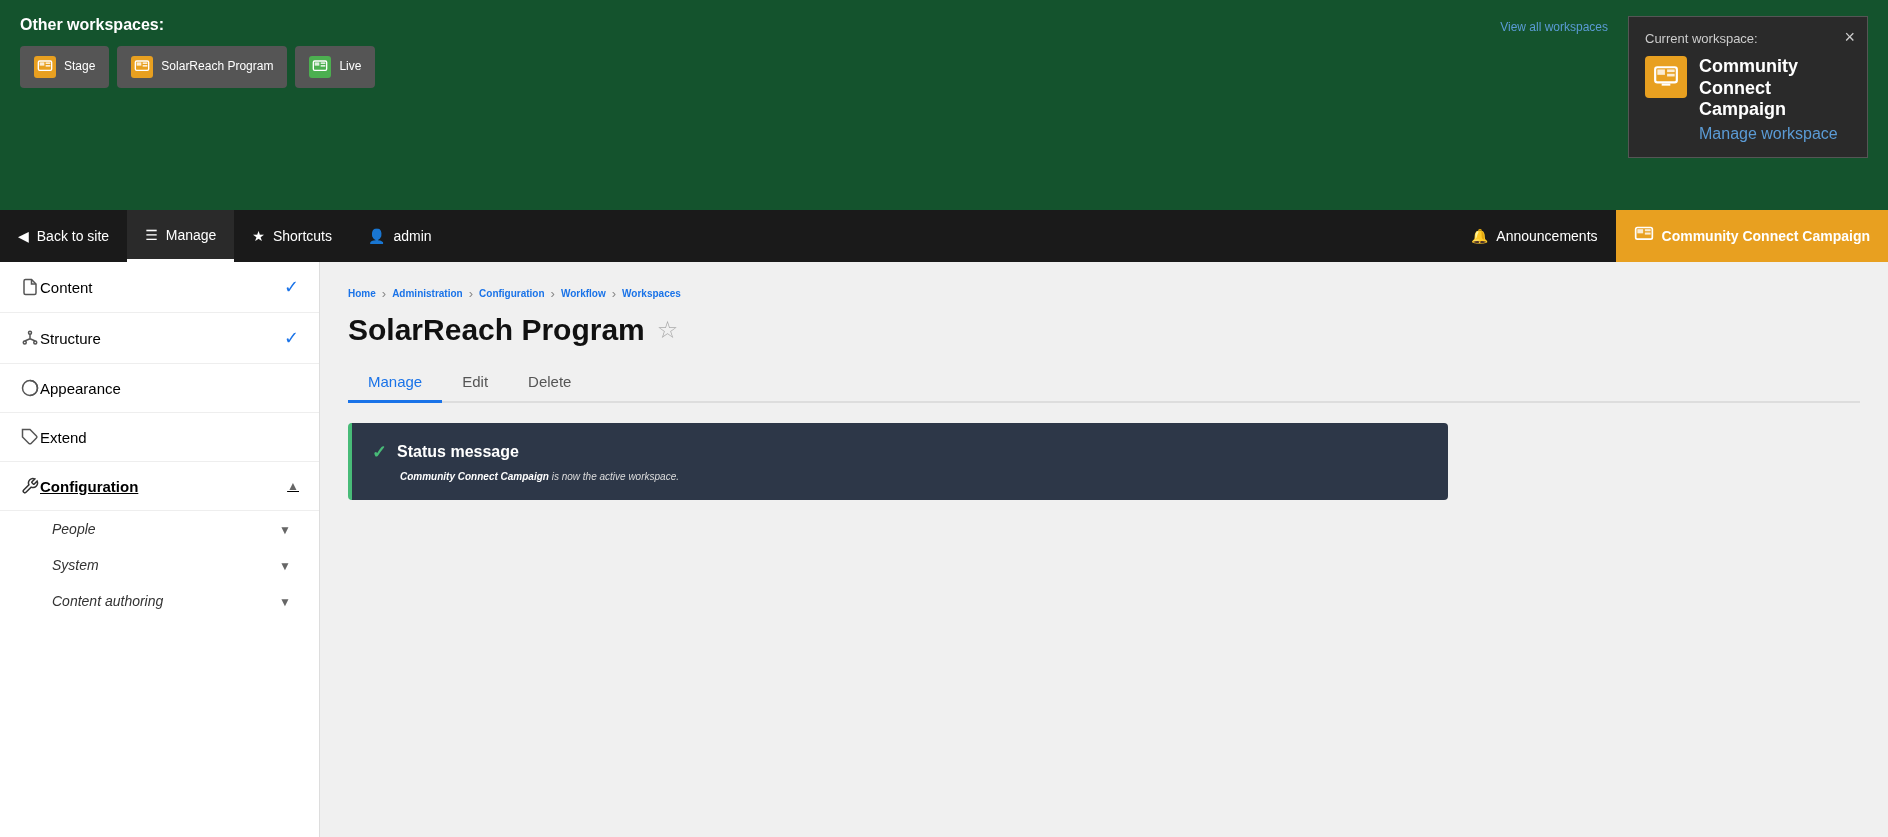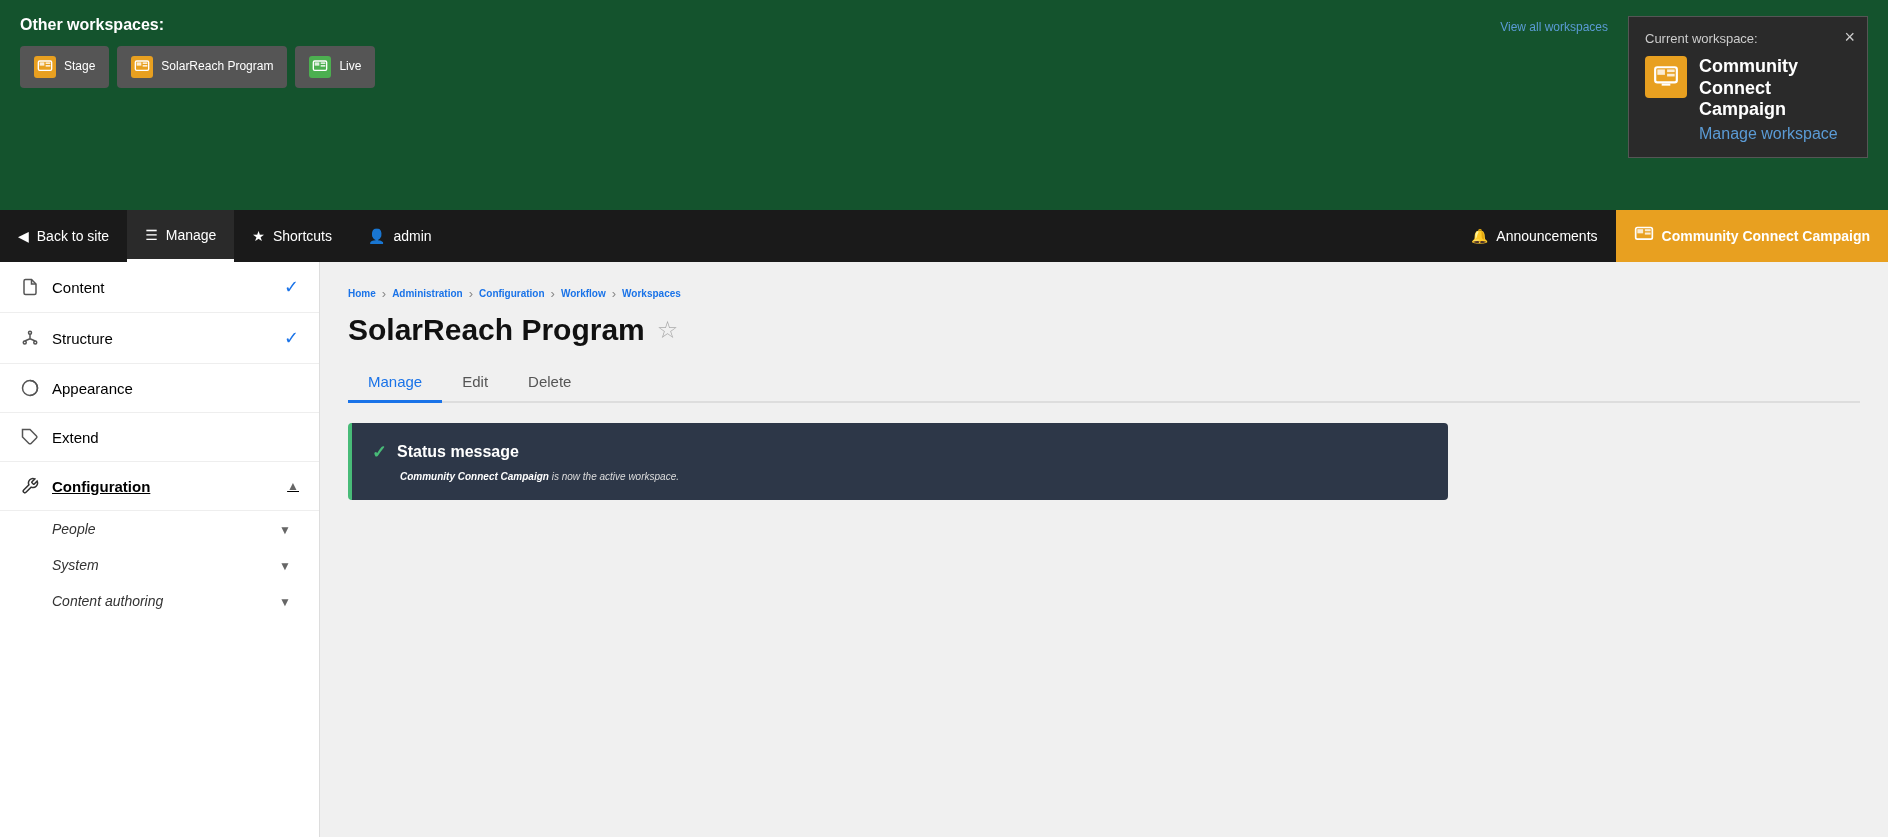--- a/index.html
+++ b/index.html
@@ -182,21 +182,20 @@
       justify-content: space-between;
       padding: 14px 20px;
       border-bottom: 1px solid #eee;
       cursor: pointer;
       font-size: 15px;
     }
     .sidebar-item.active { font-weight: bold; text-decoration: underline; }
     .sidebar-item-left {
       display: flex;
       align-items: center;
-      gap: 12px;
     }
     .sidebar-icon {
       width: 20px;
       height: 20px;
       display: flex;
       align-items: center;
       justify-content: center;
       color: #555;
     }
     .chevron-blue { color: #1a73e8; font-size: 18px; }

